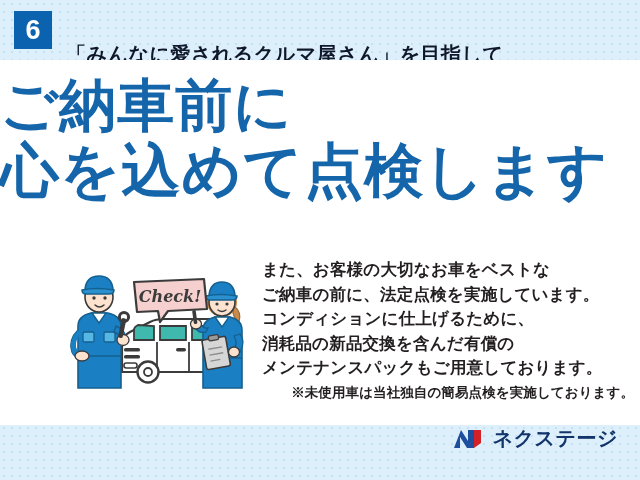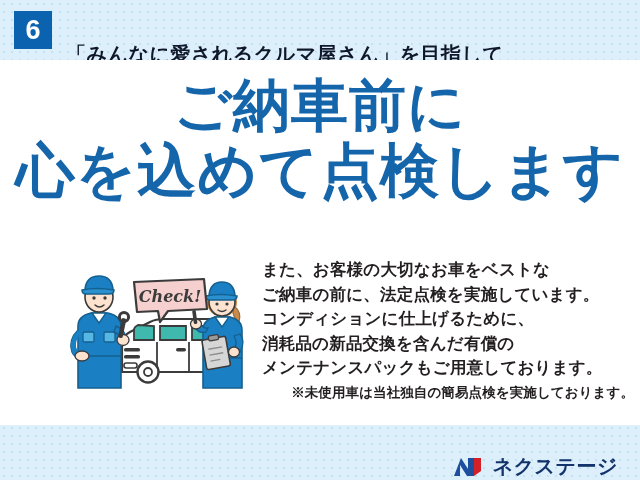--- a/index.html
+++ b/index.html
@@ -43,21 +43,20 @@
 
   
   #panel {
     position:absolute; left:0; top:60px; width:640px; height:365px;
     background:#ffffff;
   }
 
   
   #headline {
     position:absolute; left:0; top:16px; width:640px;
-    text-align:center;
     color:#1565ab;
     font-weight:bold;
     line-height:1.02;
   }
   .hl-line { font-size:59px; letter-spacing:1px; display:block; }
   #hl-line-1 { font-size:57px; }
   #hl-line-2 { font-size:59px; margin-top:7px; }
 
   
   #illustration {
@@ -85,21 +84,21 @@
     letter-spacing:0.1px;
     white-space:nowrap;
     font-weight:bold;
     margin-top:2px;
     text-align:right;
   }
 
   
   #footer {
     position:absolute; left:0; top:425px; width:640px; height:55px;
-    display:flex; align-items:flex-end; justify-content:flex-end;
+    display:flex; align-items:flex-start; justify-content:flex-end;
     padding-right:22px;
   }
   #logo { display:flex; align-items:center; gap:7px; }
   #logo-mark { width:34px; height:24px; display:block; }
   #logo-text {
     color:#12346b; font-size:20px; font-weight:bold; letter-spacing:0.5px;
     white-space:nowrap;
   }
 </style>
 </head>

